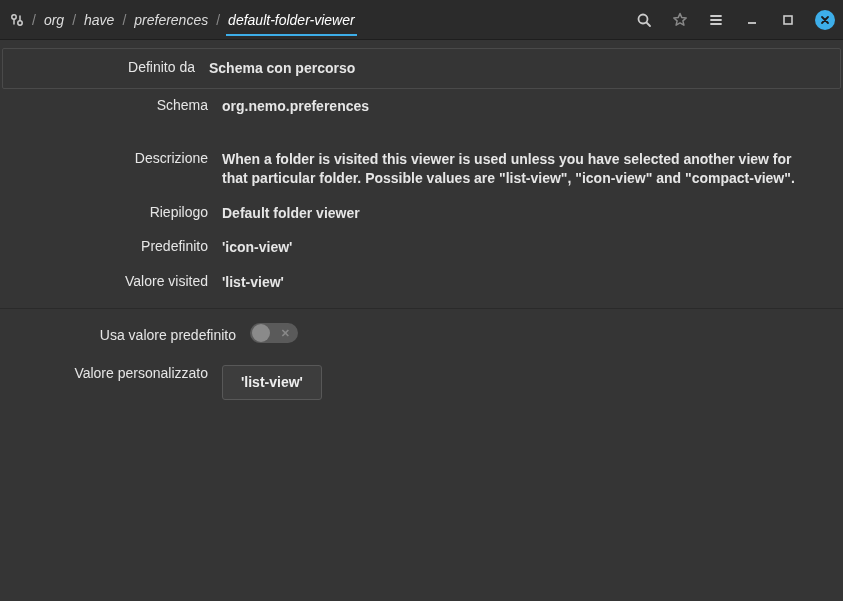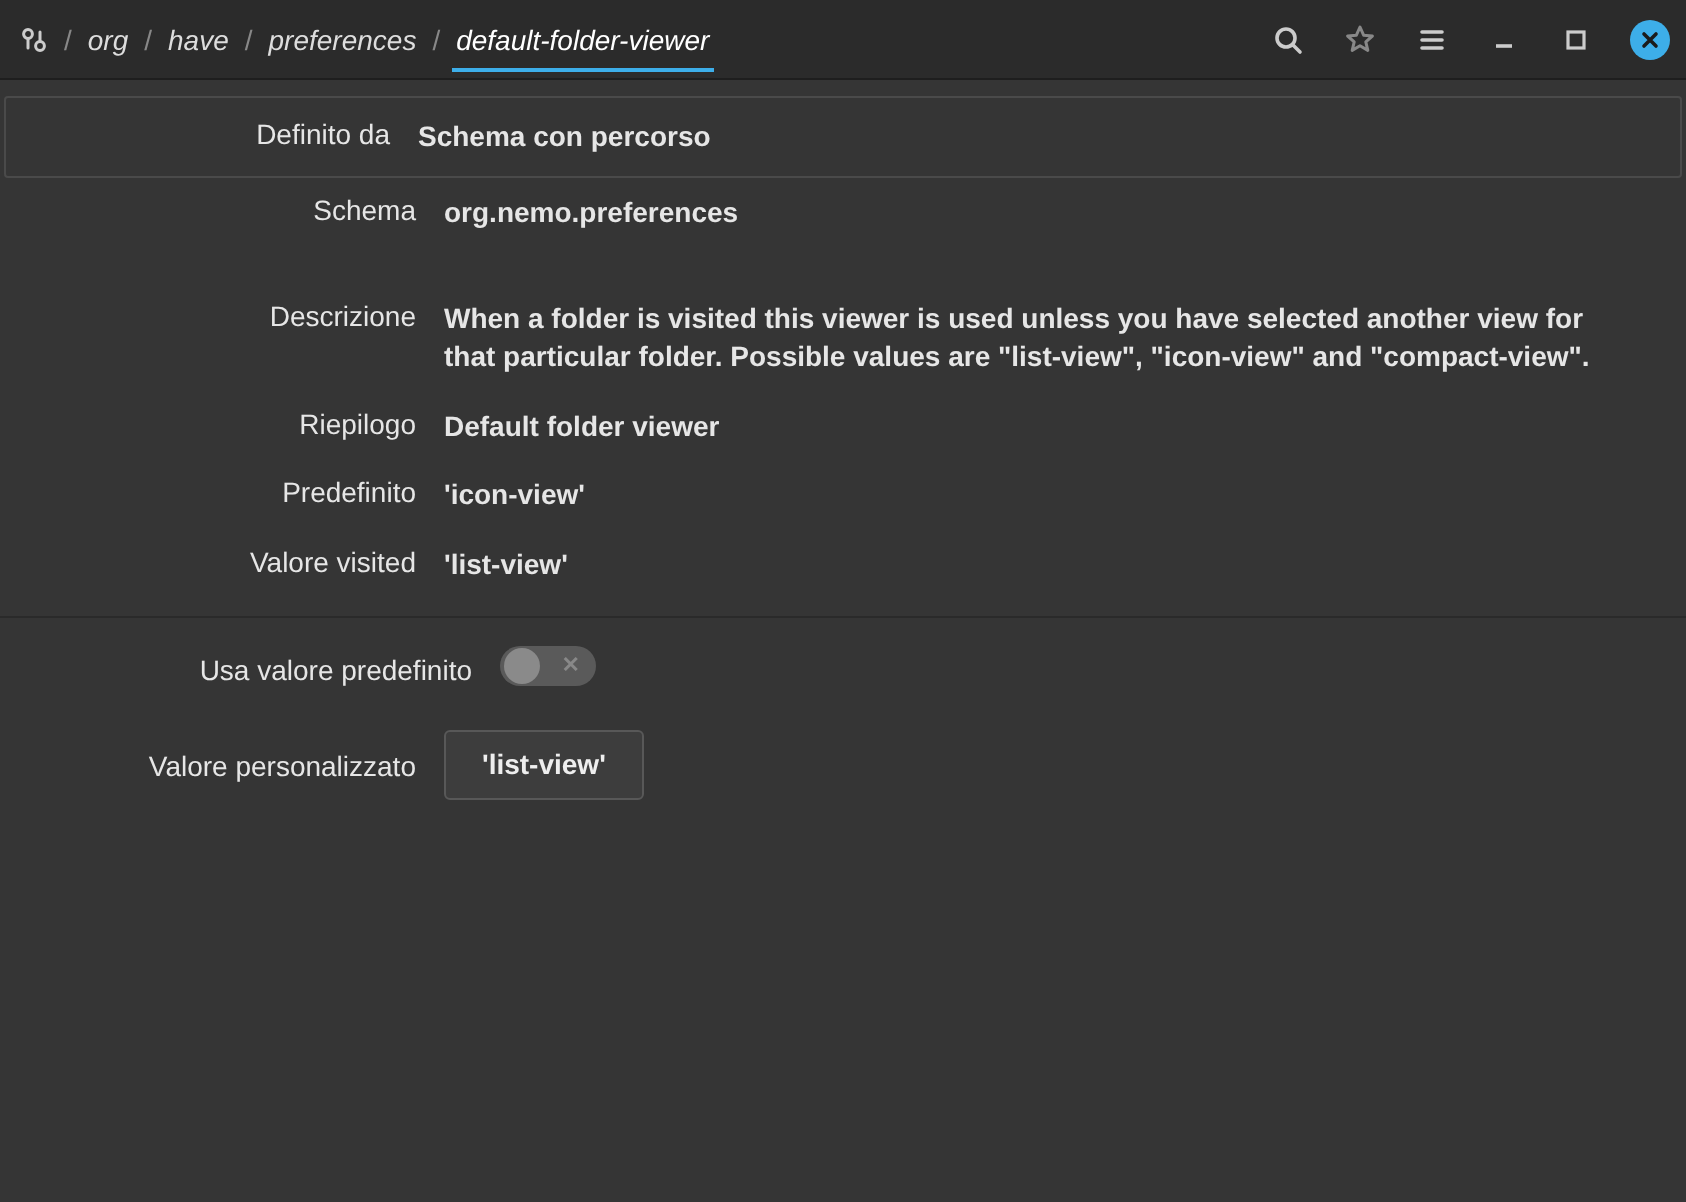--- a/index.html
+++ b/index.html
@@ -215,20 +215,20 @@
   <div class="row" style="align-items:flex-end; padding-top:14px;margin-left:28px;">
     <div class="label">Usa valore predefinito</div>
     <div class="value">
       <div class="toggle">
         <div class="knob"></div>
         <div class="x">✕</div>
       </div>
     </div>
   </div>
 
-  <div class="row" style="align-items:center; padding-top:14px;">
+  <div class="row" style="align-items:flex-start; padding-top:14px;">
     <div class="label">Valore personalizzato</div>
     <div class="value">
       <span class="combo">'list-view'</span>
     </div>
   </div>
 
 </div>
 
 </body></html>

